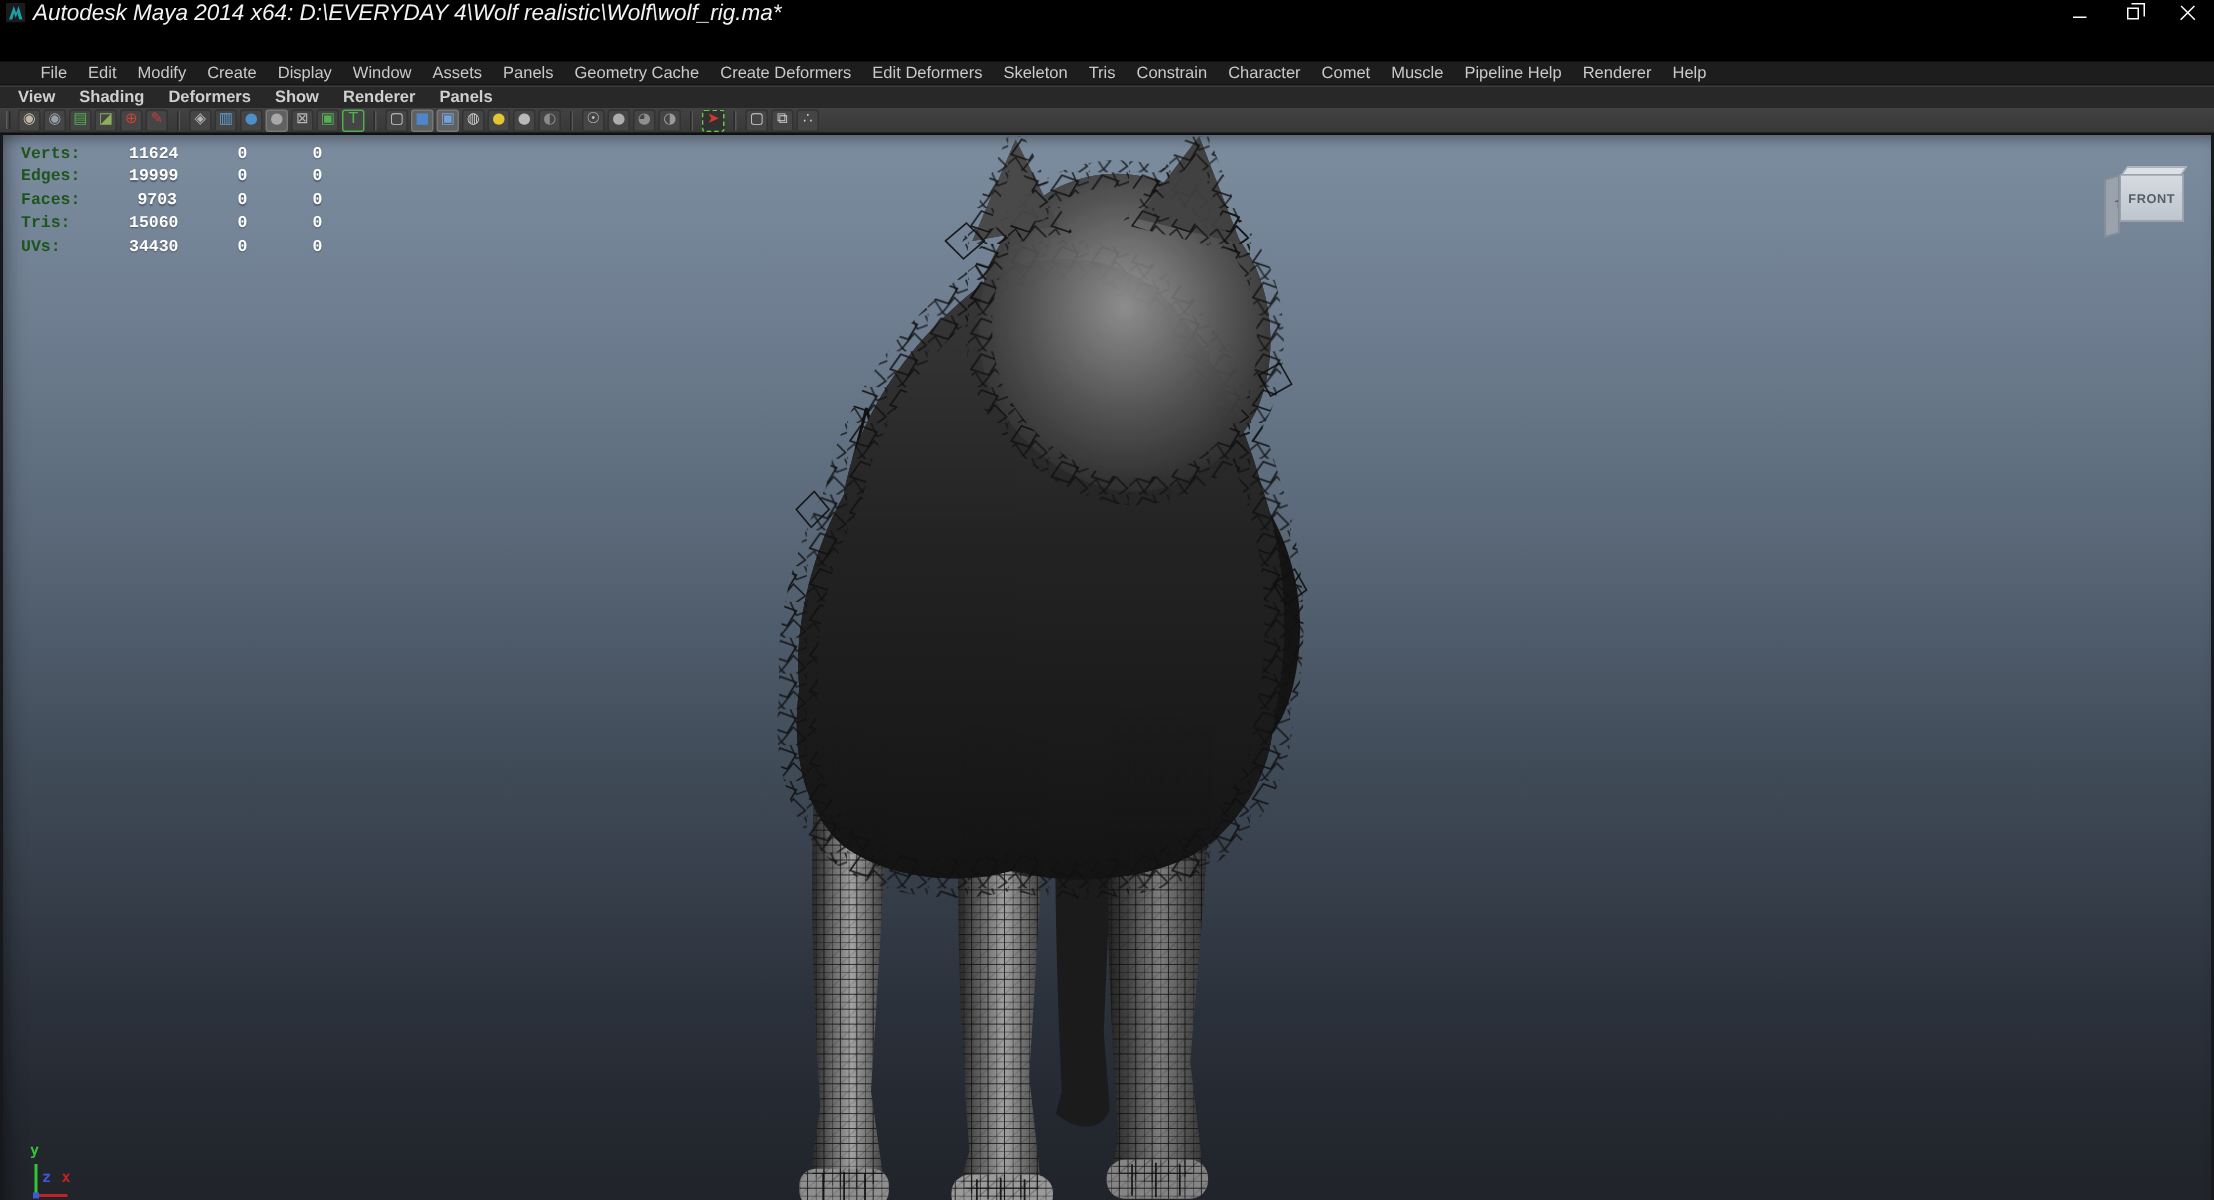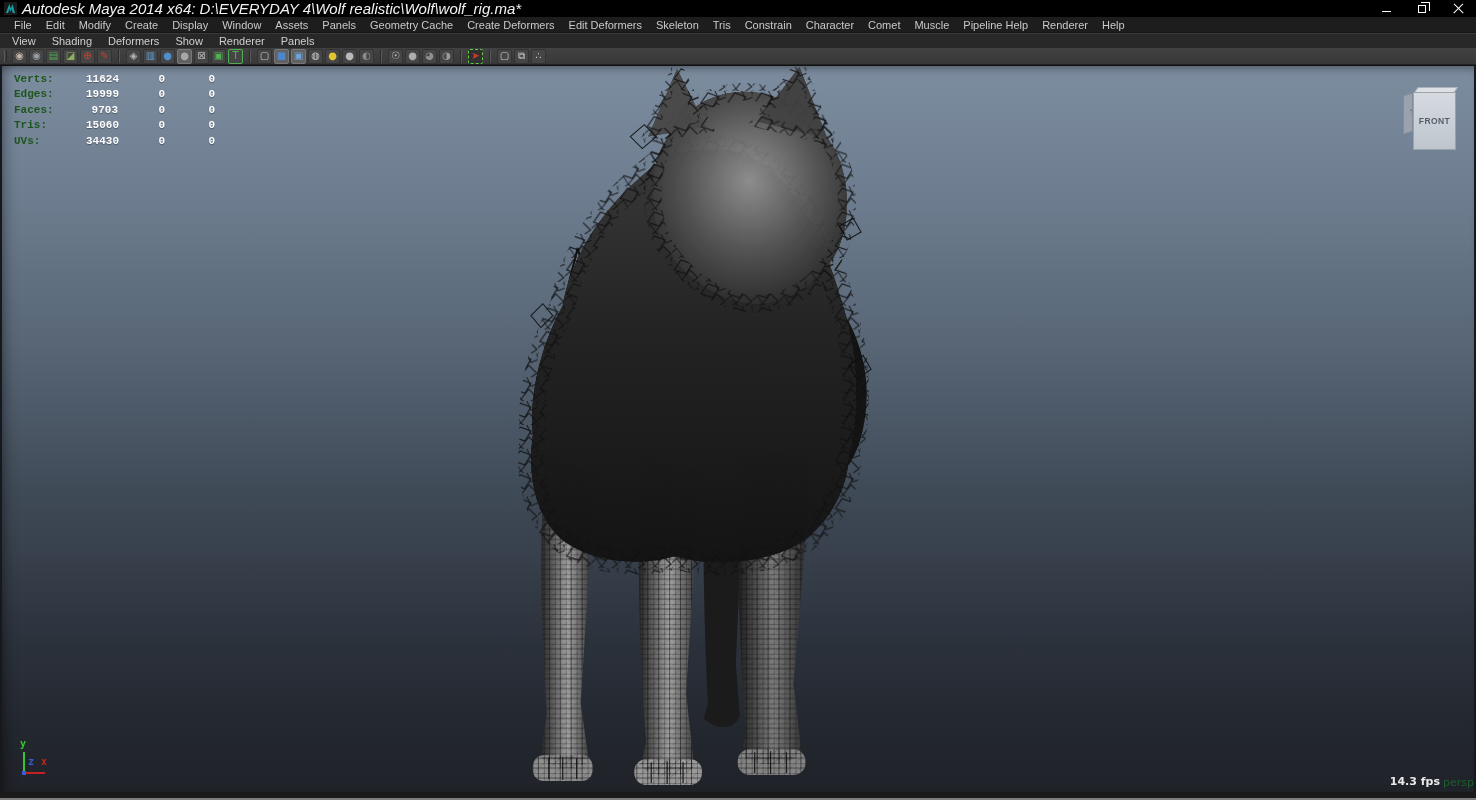--- a/index.html
+++ b/index.html
@@ -14,26 +14,26 @@
   .win-btn { width:36px; height:17px; display:flex; align-items:center; justify-content:center; cursor:pointer; }
   .glyph-min { width:9px; height:1px; background:#fff; margin-top:5px; }
   .glyph-restore { width:8px; height:8px; border:1px solid #fff; position:relative; background:#000; }
   .glyph-restore::before { content:""; position:absolute; left:2px; top:-4px; width:8px; height:8px; border:1px solid #fff; border-left:none; border-bottom:none; }
   .glyph-close { position:relative; width:11px; height:11px; }
   .glyph-close::before,.glyph-close::after { content:""; position:absolute; left:-1px; top:5px; width:13px; height:1.4px; background:#fff; }
   .glyph-close::before { transform:rotate(45deg); }
   .glyph-close::after  { transform:rotate(-45deg); }
 
   
-  .menubar { height:16px; background:#1d1d1d; display:flex; align-items:center; padding-left:7px; border-bottom:1px solid #151515; }
+  .menubar { height:16px; background:#1d1d1d; display:flex; align-items:center; padding-left:20px; border-bottom:1px solid #151515;margin-top:24px; }
   .menubar .menu-item { font-size:11px; color:#c9c9c9; padding:0 7px; cursor:pointer; white-space:nowrap; }
 
   
   .panelbar { height:15px; background:#282828; border-top:1px solid #3a3a3a; display:flex; align-items:center; padding-left:4px; }
-  .panelbar .menu-item { font-size:11px; color:#cfcfcf; padding:0 8px; cursor:pointer; white-space:nowrap; }
+  .panelbar .menu-item { font-size:11px; color:#cfcfcf; padding:0 8px; cursor:pointer; white-space:nowrap;font-weight:bold; }
 
   
   .paneltools { height:17px; background:linear-gradient(#424242,#383838); display:flex; align-items:center; padding-left:3px; border-bottom:1px solid #232323; }
   .tb-grip { width:3px; height:12px; border-left:1px solid #5a5a5a; border-right:1px solid #2a2a2a; margin:0 4px 0 1px; }
   .tb-sep { width:2px; height:13px; border-left:1px solid #2a2a2a; border-right:1px solid #585858; margin:0 5px; }
   .tb-group { display:flex; align-items:center; }
   .tb-icon { width:15px; height:15px; display:flex; align-items:center; justify-content:center;
              font-size:10px; line-height:1; background:#454545; border:1px solid #333;
              border-radius:2px; margin:0 1px; cursor:pointer; font-family:"DejaVu Sans", sans-serif; }
   .tb-icon.active { background:#616161; border-color:#777; }
@@ -54,21 +54,21 @@
   .hud-v1 { width:32px; text-align:right; color:#fff; text-shadow:0 1px 1px rgba(0,0,0,.35); }
   .hud-v2 { width:47px; text-align:right; color:#fff; text-shadow:0 1px 1px rgba(0,0,0,.35); }
   .hud-v3 { width:50px; text-align:right; color:#fff; text-shadow:0 1px 1px rgba(0,0,0,.35); }
 
   
   .vcube { position:absolute; top:21px; right:15px; width:56px; height:50px; cursor:pointer; }
   .vc-top { position:absolute; left:13px; top:0; width:40px; height:6px; background:#dde1e6; transform:skewX(-35deg); border:1px solid #aab1b9; }
   .vc-side { position:absolute; left:0; top:7px; width:10px; height:39px; background:#99a2ad; transform:skewY(-16deg);
              border:1px solid #828b96; overflow:hidden; color:#4e565f; font-size:8px; font-weight:bold;
              display:flex; align-items:center; justify-content:flex-start; padding-left:6px; }
-  .vc-front { position:absolute; left:10px; top:5px; width:43px; height:58px;
+  .vc-front { position:absolute; left:10px; top:5px; width:43px; height:32px;
               background:linear-gradient(#d6dbe1,#bec5cd); border:1px solid #9aa2ab;
               display:flex; align-items:center; justify-content:center;
               font-size:8.5px; font-weight:bold; color:#565e68; letter-spacing:.4px; }
 
   
   .axis { position:absolute; left:13px; bottom:13px; width:44px; height:36px;
           font-family:"DejaVu Sans Mono", monospace; font-size:10px; font-weight:bold; }
   .axis .y-line { position:absolute; left:8px; top:9px; width:2px; height:22px; background:#35c435; }
   .axis .x-line { position:absolute; left:8px; top:29px; width:22px; height:2px; background:#c42222; }
   .axis .z-dot  { position:absolute; left:7px; top:28px; width:4px; height:4px; background:#3a5bd9; }

